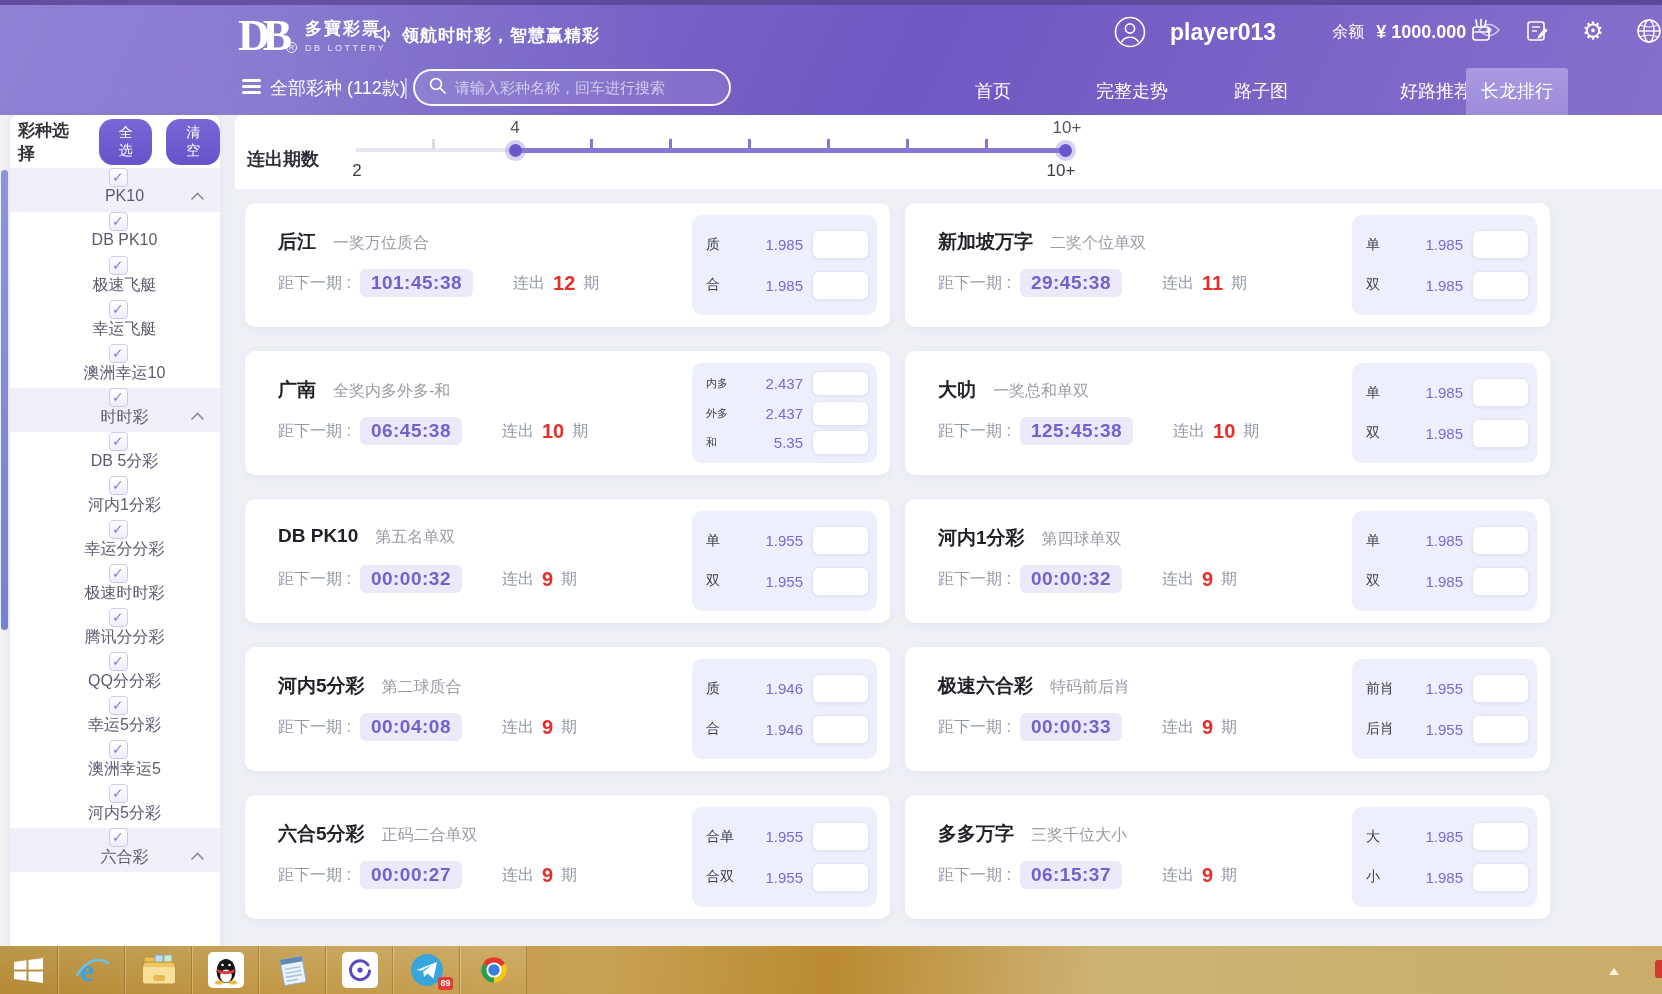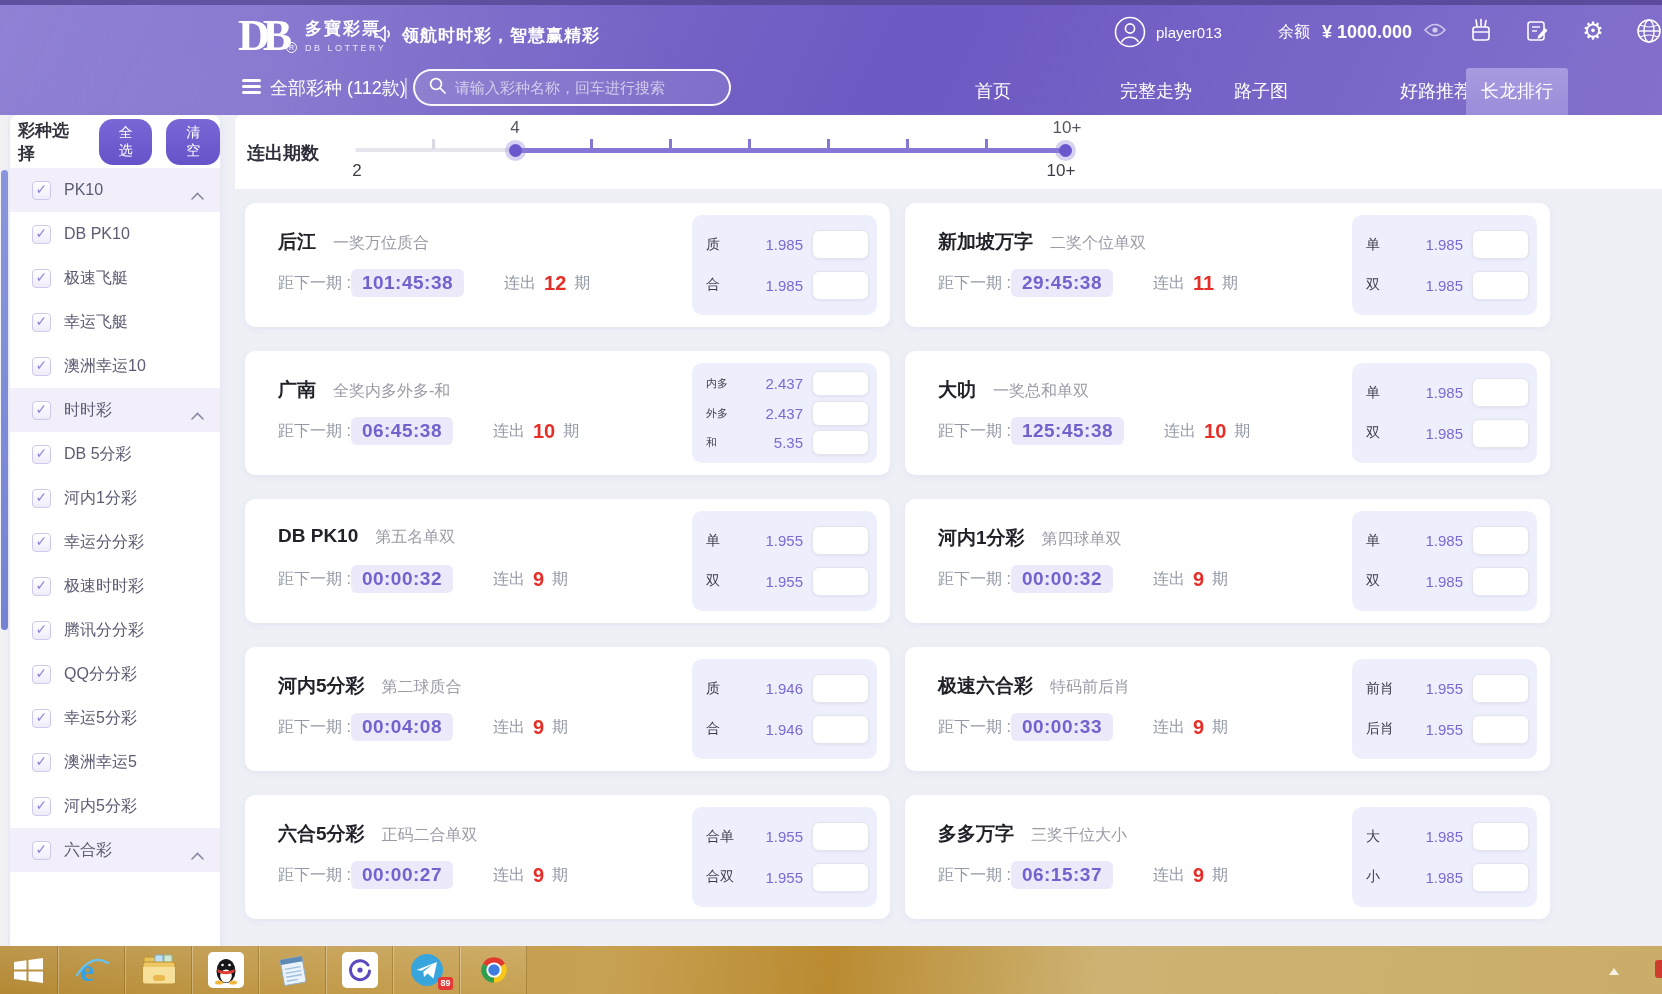--- a/index.html
+++ b/index.html
@@ -25,21 +25,21 @@
   }
   .logo-reg { position:absolute; left:286px; top:42px; width:11px; height:11px; border:1px solid #fff; border-radius:50%;
     font-size:7px; color:#fff; text-align:center; line-height:10px; letter-spacing:0; font-family:"Liberation Sans",sans-serif;}
   .logo-text { position:absolute; left:305px; top:17px; color:#fff; }
   .logo-cn { font-size:17px; font-weight:bold; letter-spacing:2px; }
   .logo-en { font-size:9px; letter-spacing:2.5px; color:#e9e5fa; margin-top:3px; }
   .announce { position:absolute; left:374px; top:24px; display:flex; align-items:center; gap:8px; color:#fff; }
   .announce-text { font-size:17px; font-weight:bold; letter-spacing:1px; }
   .user-block { position:absolute; left:1114px; top:16px; display:flex; align-items:center; color:#fff; }
   .avatar { width:32px; height:32px; }
-  .username { font-size:15px; font-weight:normal; margin-left:10px; }
+  .username { font-size:23px; font-weight:bold; margin-left:24px; }
   .balance-label { font-size:16px; margin-left:56px; }
   .balance-value { font-size:18px; font-weight:bold; margin-left:12px; }
   .eye { margin-left:12px; opacity:.65; cursor:pointer; }
   .hdr-icons { position:absolute; left:1468px; top:18px; display:flex; align-items:center; gap:30px; color:#fff; }
   .hdr-icons .ico { width:26px; height:26px; display:flex; align-items:center; justify-content:center; cursor:pointer; }
   .gear-glyph { font-size:24px; line-height:26px; color:#fff; }
   
   .hamburger { position:absolute; left:242px; top:79px; width:19px; height:15px; cursor:pointer; }
   .hamburger span { display:block; height:2.5px; background:#fff; border-radius:2px; margin-bottom:3.5px; }
   .all-lottery { position:absolute; left:270px; top:76px; font-size:18px; color:#fff; cursor:pointer; }
@@ -53,21 +53,21 @@
     flex:1; background:transparent; border:none; outline:none; color:#fff; font-size:15px;
     font-family:"Liberation Sans","DejaVu Sans",sans-serif;
   }
   .search-pill input::placeholder { color:rgba(255,255,255,0.62); }
   .main-nav { position:absolute; left:0; top:68px; width:1662px; height:47px; }
   .nav-item {
     position:absolute; top:0; height:47px; line-height:47px; color:#fff; font-size:18px;
     cursor:pointer; text-align:center;
   }
   .nav-item:nth-child(1){ left:973px; width:40px; }
-  .nav-item:nth-child(2){ left:1092px; width:80px;margin-left:24px; }
+  .nav-item:nth-child(2){ left:1092px; width:80px; }
   .nav-item:nth-child(3){ left:1231px; width:60px; }
   .nav-item:nth-child(4){ left:1348px; width:80px;margin-left:48px; }
   .nav-item:nth-child(5){ left:1466px; width:102px; }
   .nav-item.active { background:linear-gradient(180deg,#a89ae0,#9c8cda); border-radius:3px 3px 0 0; }
   
   .left-scroll-track { position:absolute; left:0; top:115px; width:8px; height:831px; background:#f2f2f5; }
   .left-scroll-thumb { position:absolute; left:0.5px; top:55px; width:7px; height:460px; border-radius:4px;
     background:linear-gradient(180deg,#8a97de,#7583d4); cursor:pointer; }
   
   .sidebar {
@@ -76,35 +76,35 @@
     box-shadow:0 2px 8px rgba(110,100,170,0.10);
   }
   .side-head { position:absolute; left:0; top:0; width:100%; height:53px; display:flex; align-items:center; padding-left:8px; }
   .side-title { font-size:17px; font-weight:bold; color:#33333d; }
   .side-btn {
     margin-left:14px; padding:5px 13px; font-size:14px; color:#fff; border:none; cursor:pointer;
     background:linear-gradient(180deg,#7a67d6,#6553c9); border-radius:14px;
     font-family:"Liberation Sans","DejaVu Sans",sans-serif;
   }
   .side-list { position:absolute; left:0; top:53px; width:100%; bottom:0; overflow:hidden; }
-  .side-item { height:44px; display:flex; align-items:center; padding:0 16px 0 22px; cursor:pointer; position:relative; }
+  .side-item { height:44px; display:flex; align-items:center; padding:0 16px 0 22px; cursor:pointer; position:relative;flex-direction:column; }
   .side-item.group { background:#f2effb; }
   .cbx {
     width:19px; height:19px; border:1.5px solid #cfc8ea; border-radius:4px; flex:0 0 19px;
     background:linear-gradient(180deg,#ffffff,#efecfa); position:relative; cursor:pointer;
   }
   .cbx::after { content:"\2713"; position:absolute; left:2.5px; top:-0.5px; font-size:14px; font-weight:bold; color:#8f7ed8; }
   .side-label { margin-left:13px; font-size:16px; color:#5b5b72; white-space:nowrap; }
   .side-item .chev { position:absolute; right:16px; top:18px; }
   
   .filter-card {
     position:absolute; left:235px; top:115px; width:1427px; height:74px;
     background:#fff; border-radius:8px 0 0 0;
   }
-  .filter-label { position:absolute; left:12px; top:26px; font-size:18px; font-weight:bold; color:#2e2e3a; }
+  .filter-label { position:absolute; left:12px; top:32px; font-size:18px; font-weight:bold; color:#2e2e3a; }
   .slider-zone { position:absolute; left:120px; top:0; width:740px; height:74px; }
   .sl-track { position:absolute; left:0; top:33px; width:710px; height:4px; background:#e6e6ee; border-radius:2px; cursor:pointer; }
   .sl-fill { position:absolute; left:160px; top:33px; width:550px; height:5px; background:#8677d6; border-radius:2px; }
   .sl-tick { position:absolute; top:24px; width:3px; height:10px; }
   .sl-tick.gray { background:#d9d9e4; }
   .sl-tick.purple { background:#8677d6; }
   .sl-handle { position:absolute; top:25px; width:21px; height:21px; border-radius:50%;
     background:rgba(140,125,215,0.35); cursor:grab; }
   .sl-handle::after { content:""; position:absolute; left:4px; top:4px; width:13px; height:13px; border-radius:50%; background:#6b57cc; }
   .sl-val-top { position:absolute; top:3px; font-size:17px; color:#55555f; transform:translateX(-50%); }
@@ -117,21 +117,21 @@
   .card {
     width:645px; height:124px; background:#fff; border-radius:10px; position:relative;
     box-shadow:0 2px 7px rgba(115,105,180,0.08);
   }
   .card-title-row { position:absolute; left:33px; top:26px; display:flex; align-items:baseline; }
   .c-name { font-size:19px; font-weight:bold; color:#21212a; }
   .c-play { font-size:16px; color:#9b9ba8; margin-left:17px; }
   .card-info-row { position:absolute; left:33px; top:66px; display:flex; align-items:center; }
   .c-lbl { font-size:16px; color:#9298a6; }
   .c-time {
-    padding:3px 11px; background:#ece9fa; border-radius:6px;
+    margin-left:9px; padding:3px 11px; background:#ece9fa; border-radius:6px;
     font-size:19px; font-weight:bold; color:#7162cd; letter-spacing:0.5px;
   }
   .streak-lbl { margin-left:40px; }
   .c-streak { font-size:20px; font-weight:bold; color:#e52e28; margin:0 8px; }
   .bet-panel {
     position:absolute; right:13px; top:12px; width:185px; height:100px;
     background:#edf0fc; border-radius:10px;
     display:flex; flex-direction:column; justify-content:space-evenly; padding:4px 8px 4px 14px;
   }
   .bet-row { display:flex; align-items:center; }

